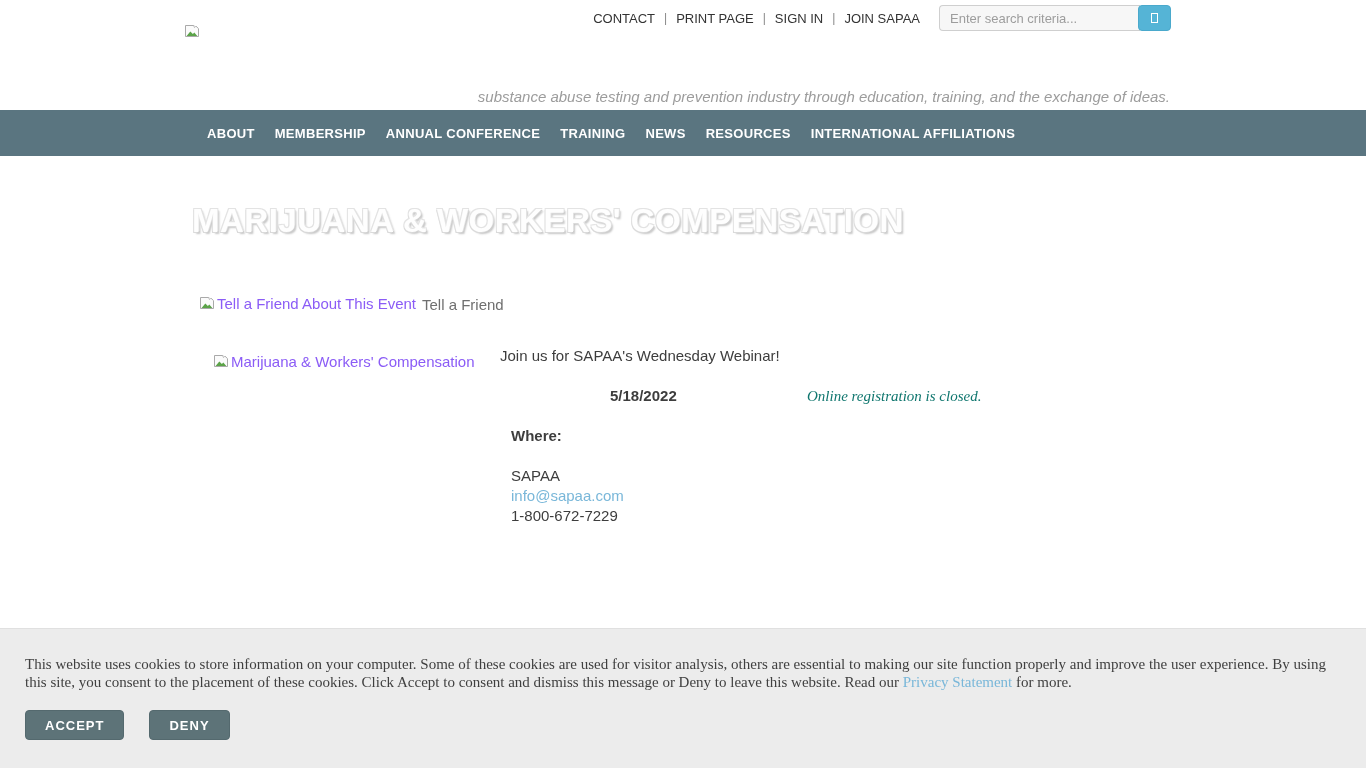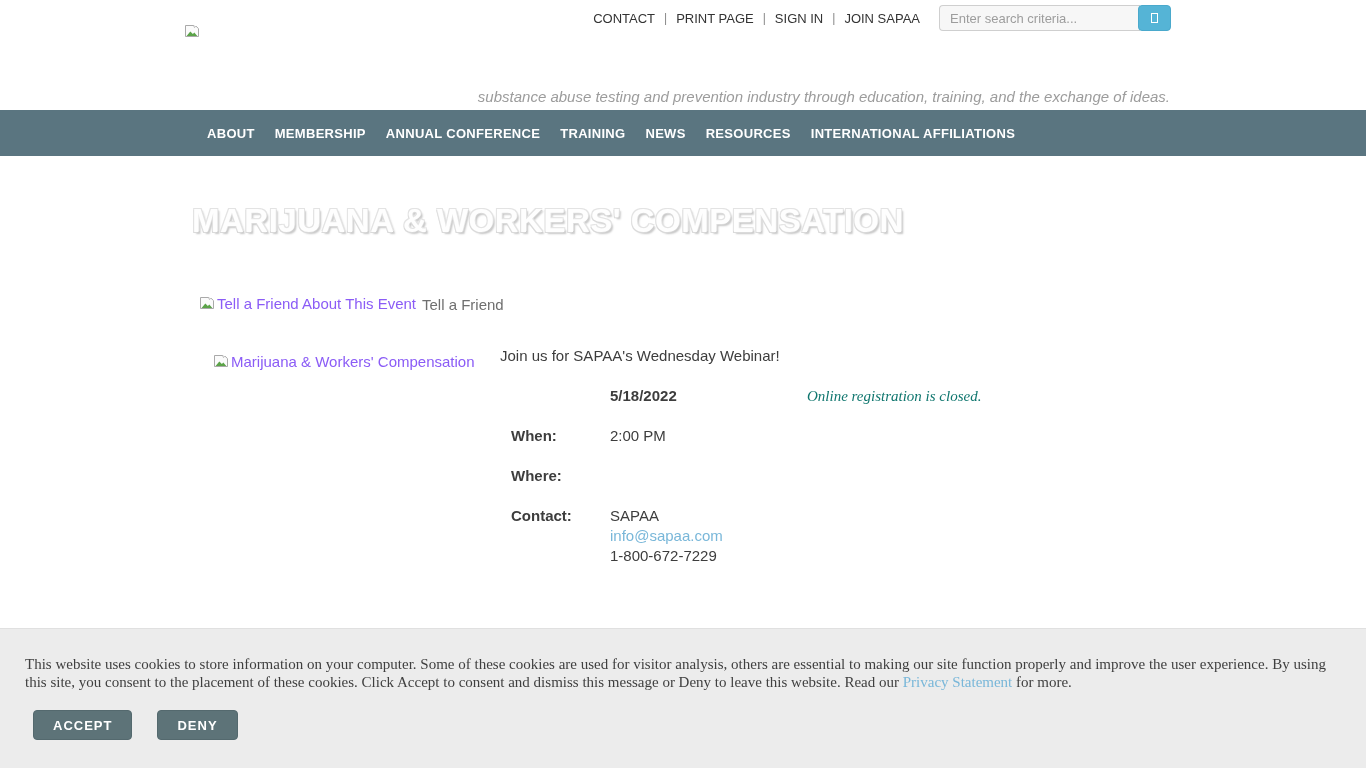--- a/index.html
+++ b/index.html
@@ -90,21 +90,21 @@
   .email-link { color: #79b7d9; text-decoration: none; cursor: pointer; }
 
   
   .cookie-banner {
     position: absolute; left: 0; right: 0; bottom: 0; height: 140px;
     background: #ececec; border-top: 1px solid #e0e0e0;
     padding: 26px 28px 0 25px;
   }
   .cookie-text { font-size: 15px; line-height: 18px; color: #3f3f3f; max-width: 1312px; font-family: Liberation Serif, serif; }
   .cookie-link { color: #79b7d9; text-decoration: none; cursor: pointer; }
-  .cookie-buttons { margin-top: 19px; display: flex; margin-left: 8px; }
+  .cookie-buttons { margin-top: 19px; display: flex; }
   .cookie-btn {
     height: 30px; padding: 0 19px;
     background: #5d7378; border: 1px solid #54696e; border-radius: 4px;
     color: #ffffff; font-size: 13px; font-weight: bold; letter-spacing: 1px;
     font-family: "Liberation Sans", sans-serif;
     cursor: pointer; margin-right: 25px;
   }
 </style>
 </head>
 <body>
@@ -191,31 +191,26 @@
     <div class="event-right">
       <div class="event-intro">Join us for SAPAA's Wednesday Webinar!</div>
 
       <div class="event-details">
         <div class="ed-row">
           <div class="ed-label"></div>
           <div class="ed-value ed-date">5/18/2022</div>
           <div class="ed-status">Online registration is closed.</div>
         </div>
 
-        <div class="ed-row">
-          <div class="ed-label">When:</div>
-          <div class="ed-value">2:00 PM</div>
-        </div>
 
         <div class="ed-row">
           <div class="ed-label">Where:</div>
         </div>
 
         <div class="ed-row">
-          <div class="ed-label">Contact:</div>
           <div class="ed-value">
             <div>SAPAA</div>
             <div><a href="#" class="email-link">info@sapaa.com</a></div>
             <div>1-800-672-7229</div>
           </div>
         </div>
       </div>
     </div>
 
   </div>

